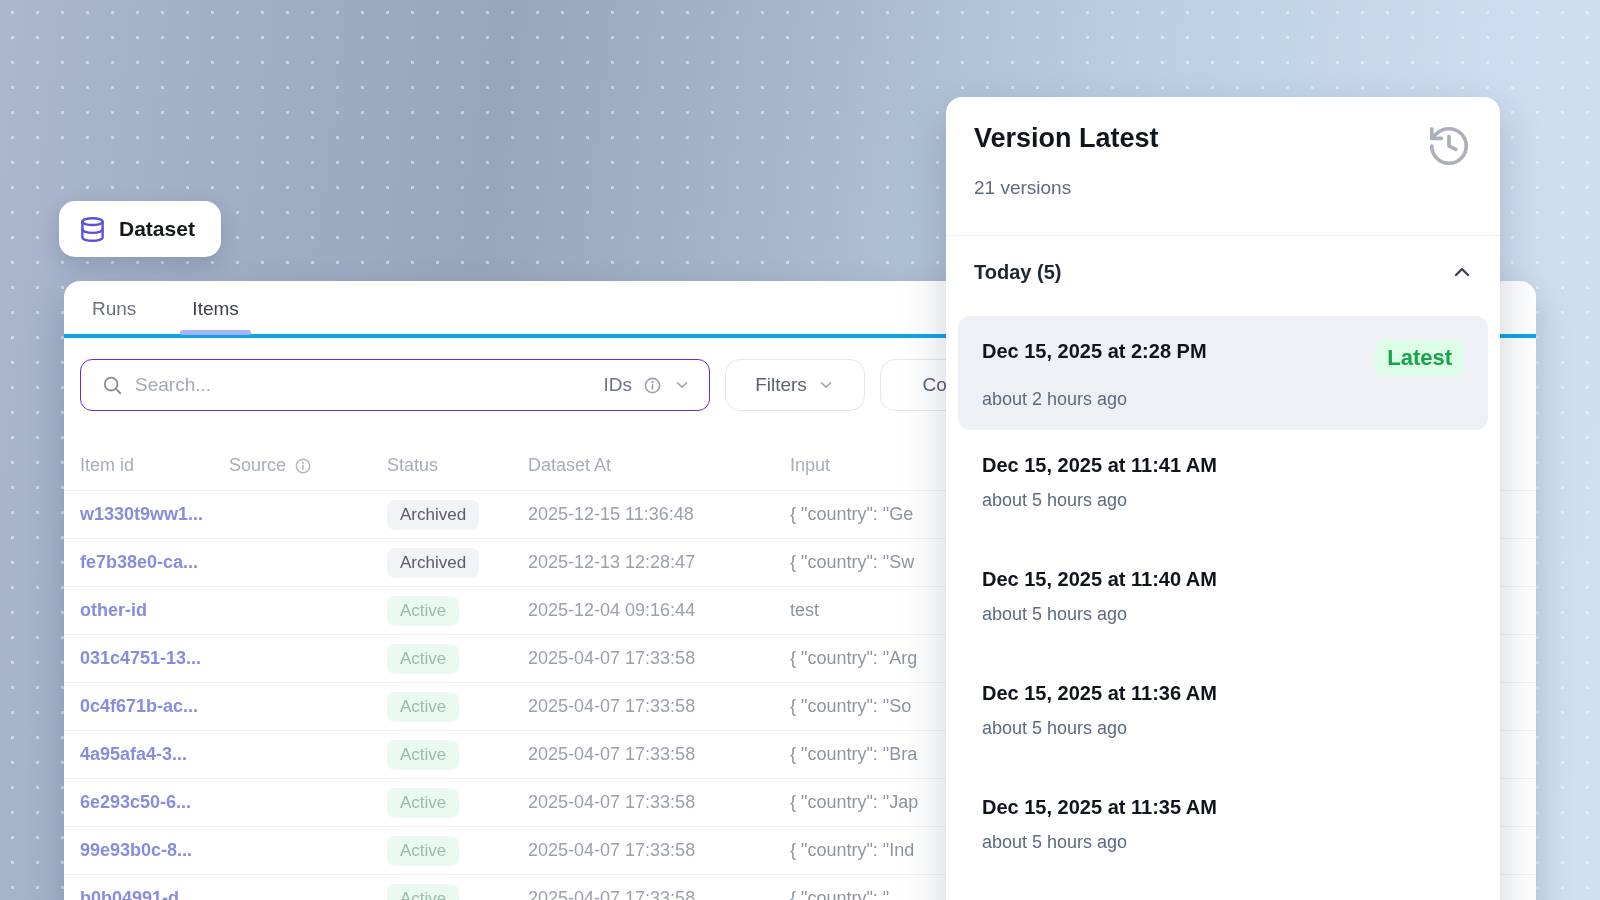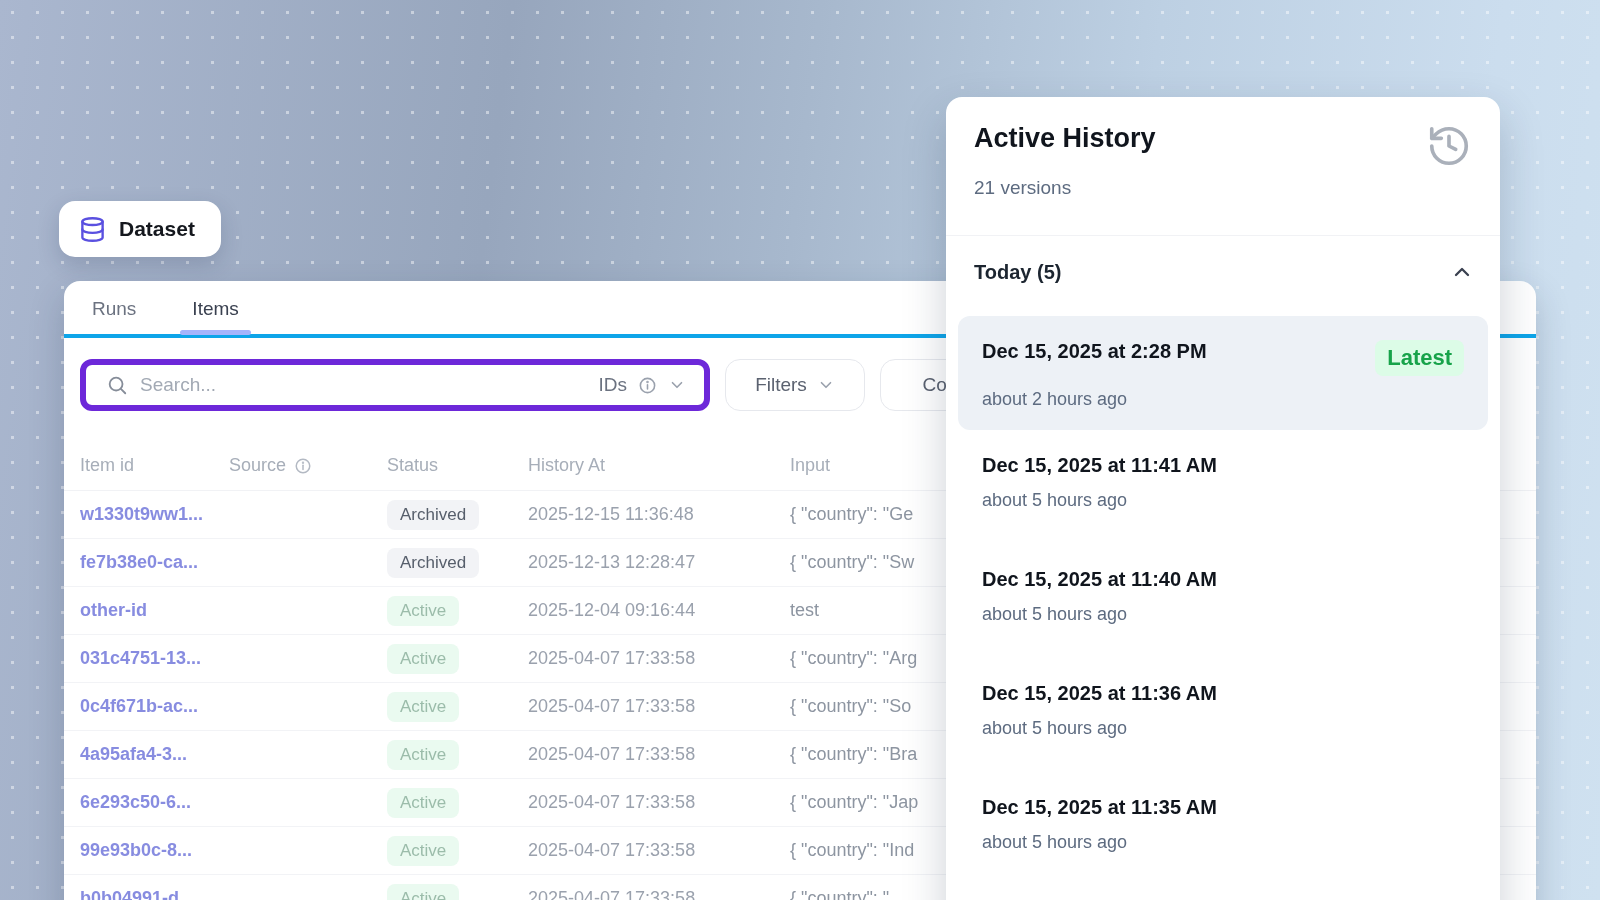--- a/index.html
+++ b/index.html
@@ -22,21 +22,21 @@
   .dataset-pill .label{font-size:21px;font-weight:700;color:#15181e;}
   
   .main-card{position:absolute;left:64px;top:281px;width:1472px;height:660px;background:#fff;
     border-radius:16px 16px 0 0;box-shadow:0 14px 36px rgba(25,40,70,.20);}
   .tabs{display:flex;gap:56px;padding:17px 28px 0;border-bottom:4px solid #0ea5e9;}
   .tab{position:relative;font-size:19px;color:#6b7280;padding-bottom:14px;cursor:pointer;}
   .tab.active{color:#3a4150;font-weight:400;}
   .tab.active::after{content:"";position:absolute;left:-12px;right:-12px;bottom:-1px;height:5px;
     border-radius:3px;background:var(--underline);}
   .toolbar{display:flex;gap:15px;margin:21px 16px 0;}
-  .search-box{width:630px;height:52px;border:6px solid #6d28d9;border-radius:12px;display:flex;
+  .search-box{width:630px;height:52px;border:1px solid #6d28d9;border-radius:12px;display:flex;
     align-items:center;padding:0 18px 0 20px;gap:12px;background:#fff;justify-content:flex-end;}
   .search-box input{border:none;outline:none;flex:1;font-size:19px;color:#374151;
     font-family:"Liberation Sans","DejaVu Sans",sans-serif;}
   .search-box input::placeholder{color:#a2a9b4;}
   .ids-control{display:flex;align-items:center;gap:11px;color:#6b7280;font-size:19px;cursor:pointer;}
   .btn{height:52px;border:1px solid #e6e8ed;border-radius:15px;background:#fff;display:flex;
     align-items:center;justify-content:center;gap:10px;font-size:19px;color:#5b6270;cursor:pointer;}
   .btn.filters{width:140px;}
   .btn.columns{width:160px;}
   .thead,.trow{display:grid;grid-template-columns:149px 158px 141px 262px 1fr;align-items:center;
@@ -135,21 +135,21 @@
         <span>Source</span>
         <span>
           <svg width="18" height="18" viewBox="0 0 24 24" fill="none" stroke="#b3b9c3" stroke-width="2" stroke-linecap="round">
             <circle cx="12" cy="12" r="9"></circle>
               <line x1="12" y1="11" x2="12" y2="16.5"></line>
               <circle cx="12" cy="7.5" r="0.6" fill="#b3b9c3"></circle>
           </svg>
         </span>
       </div>
       <div class="th">Status</div>
-      <div class="th">History At</div>
+      <div class="th">Dataset At</div>
       <div class="th">Input</div>
     </div>
 
     <div>
       <div class="trow">
         <span class="id">w1330t9ww1...</span>
         <span></span>
         <span class="badge archived">Archived</span>
         <span class="dt">2025-12-15 11:36:48</span>
         <span class="input">{ "country": "Ge</span>
@@ -208,21 +208,21 @@
         <span></span>
         <span class="badge active">Active</span>
         <span class="dt">2025-04-07 17:33:58</span>
         <span class="input">{ "country": "</span>
       </div>
     </div>
   </div>
 
   <div class="vh-panel">
     <div class="vh-header">
-      <div class="vh-title">Active History</div>
+      <div class="vh-title">Version Latest</div>
       <span>
         <svg width="46" height="46" viewBox="0 0 24 24" fill="none" stroke="#aab0ba" stroke-width="1.9" stroke-linecap="round" stroke-linejoin="round">
           <path d="M3 12a9 9 0 1 0 9-9 9.75 9.75 0 0 0-6.74 2.74L3 8"></path>
           <path d="M3 3v5h5"></path>
           <path d="M12 7v5l3.5 1.8"></path>
         </svg>
       </span>
     </div>
     <div class="vh-sub">21 versions</div>
     <div class="vh-divider"></div>

